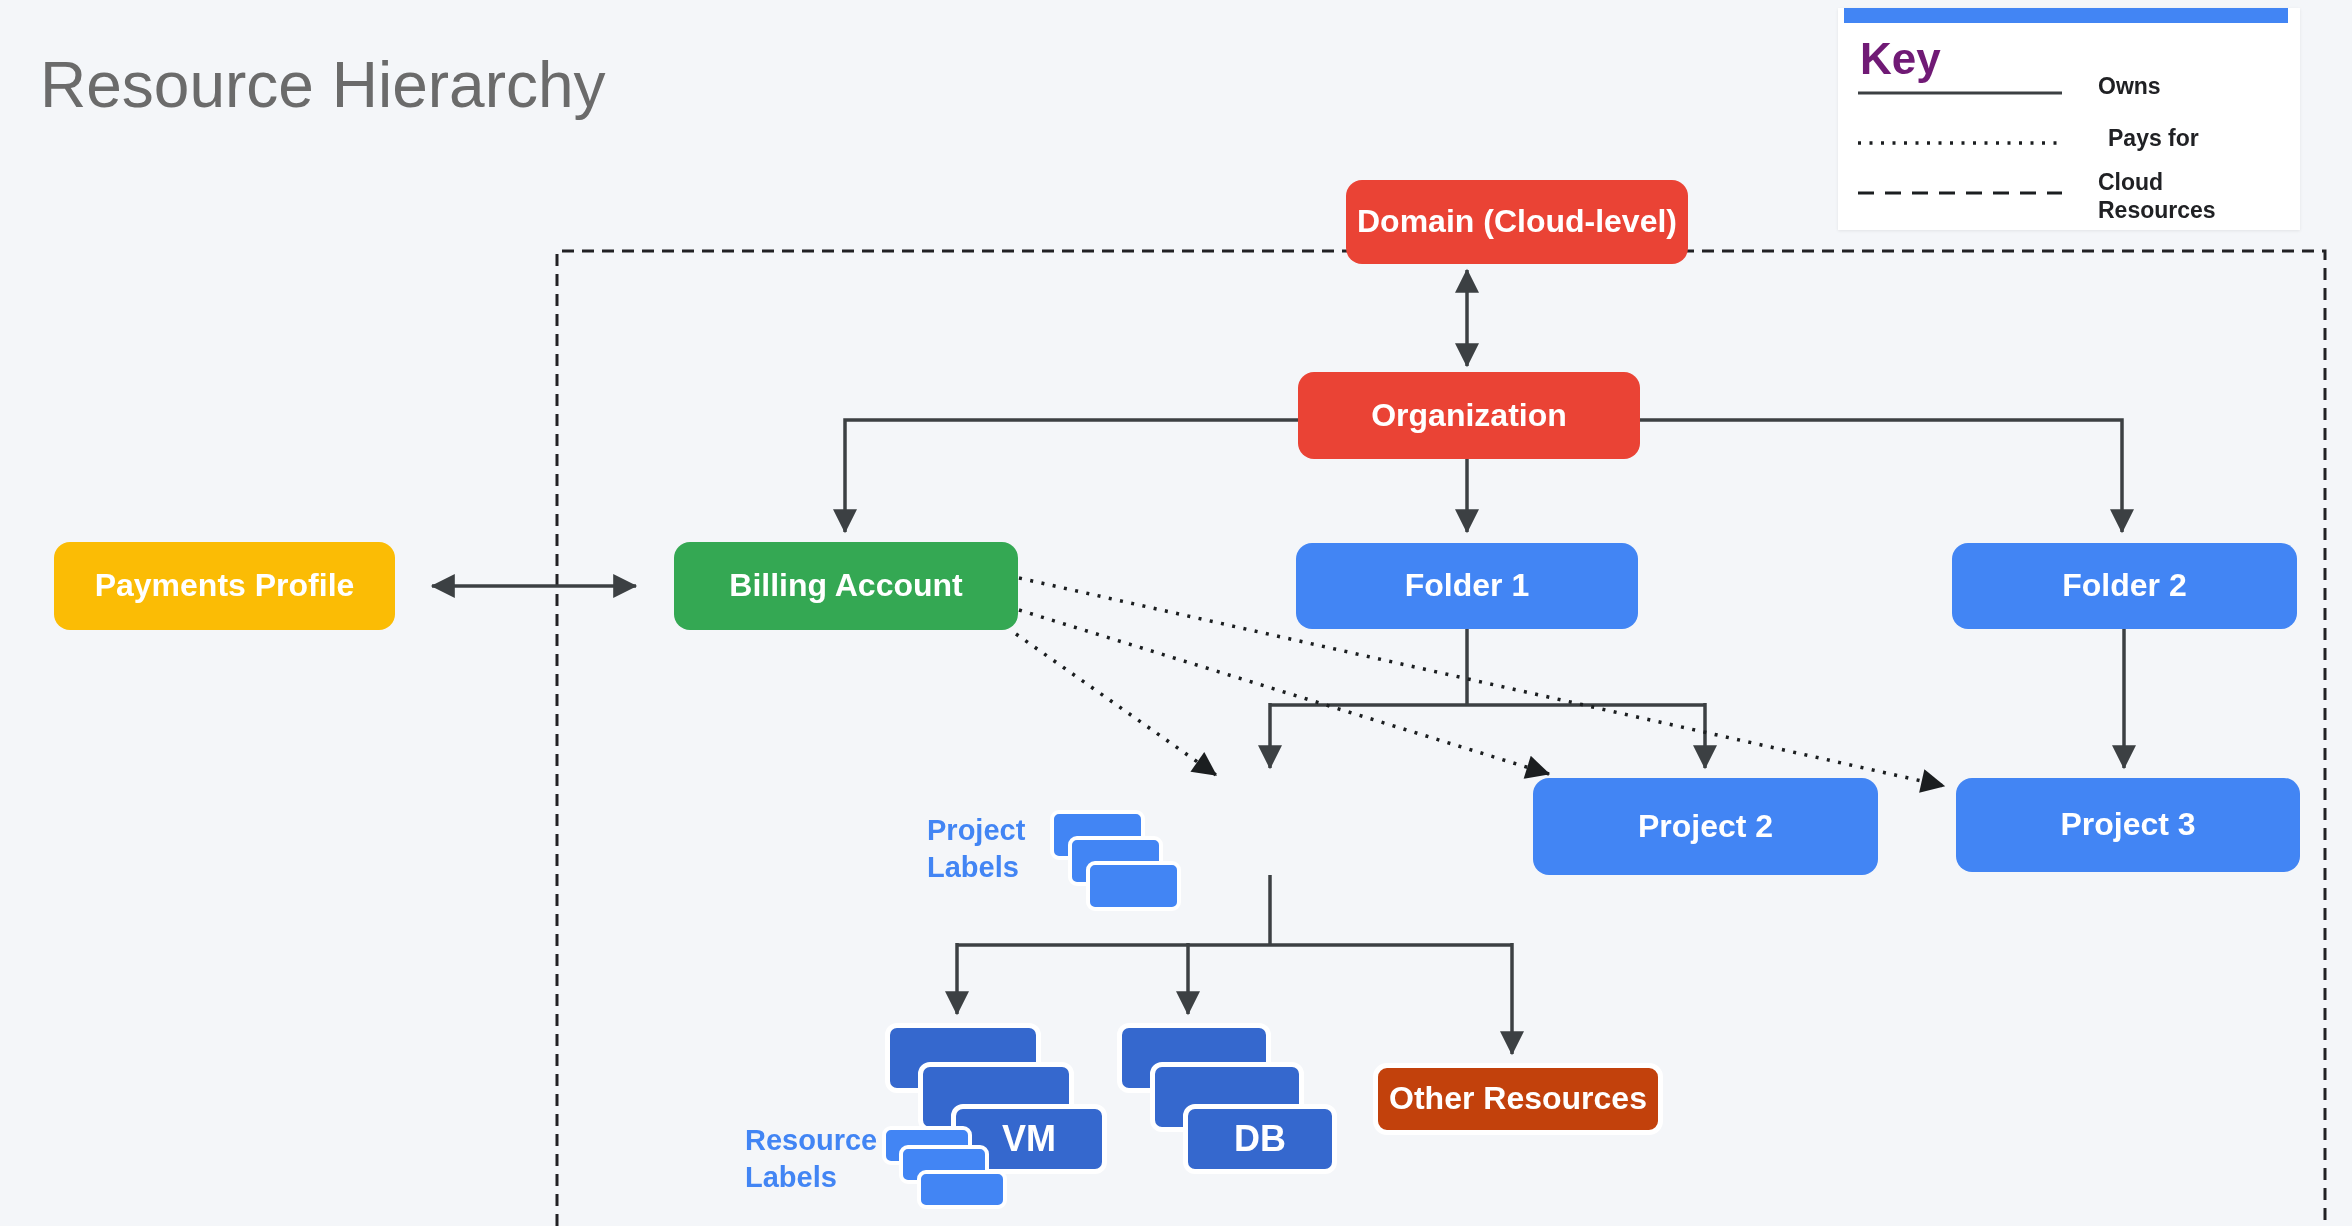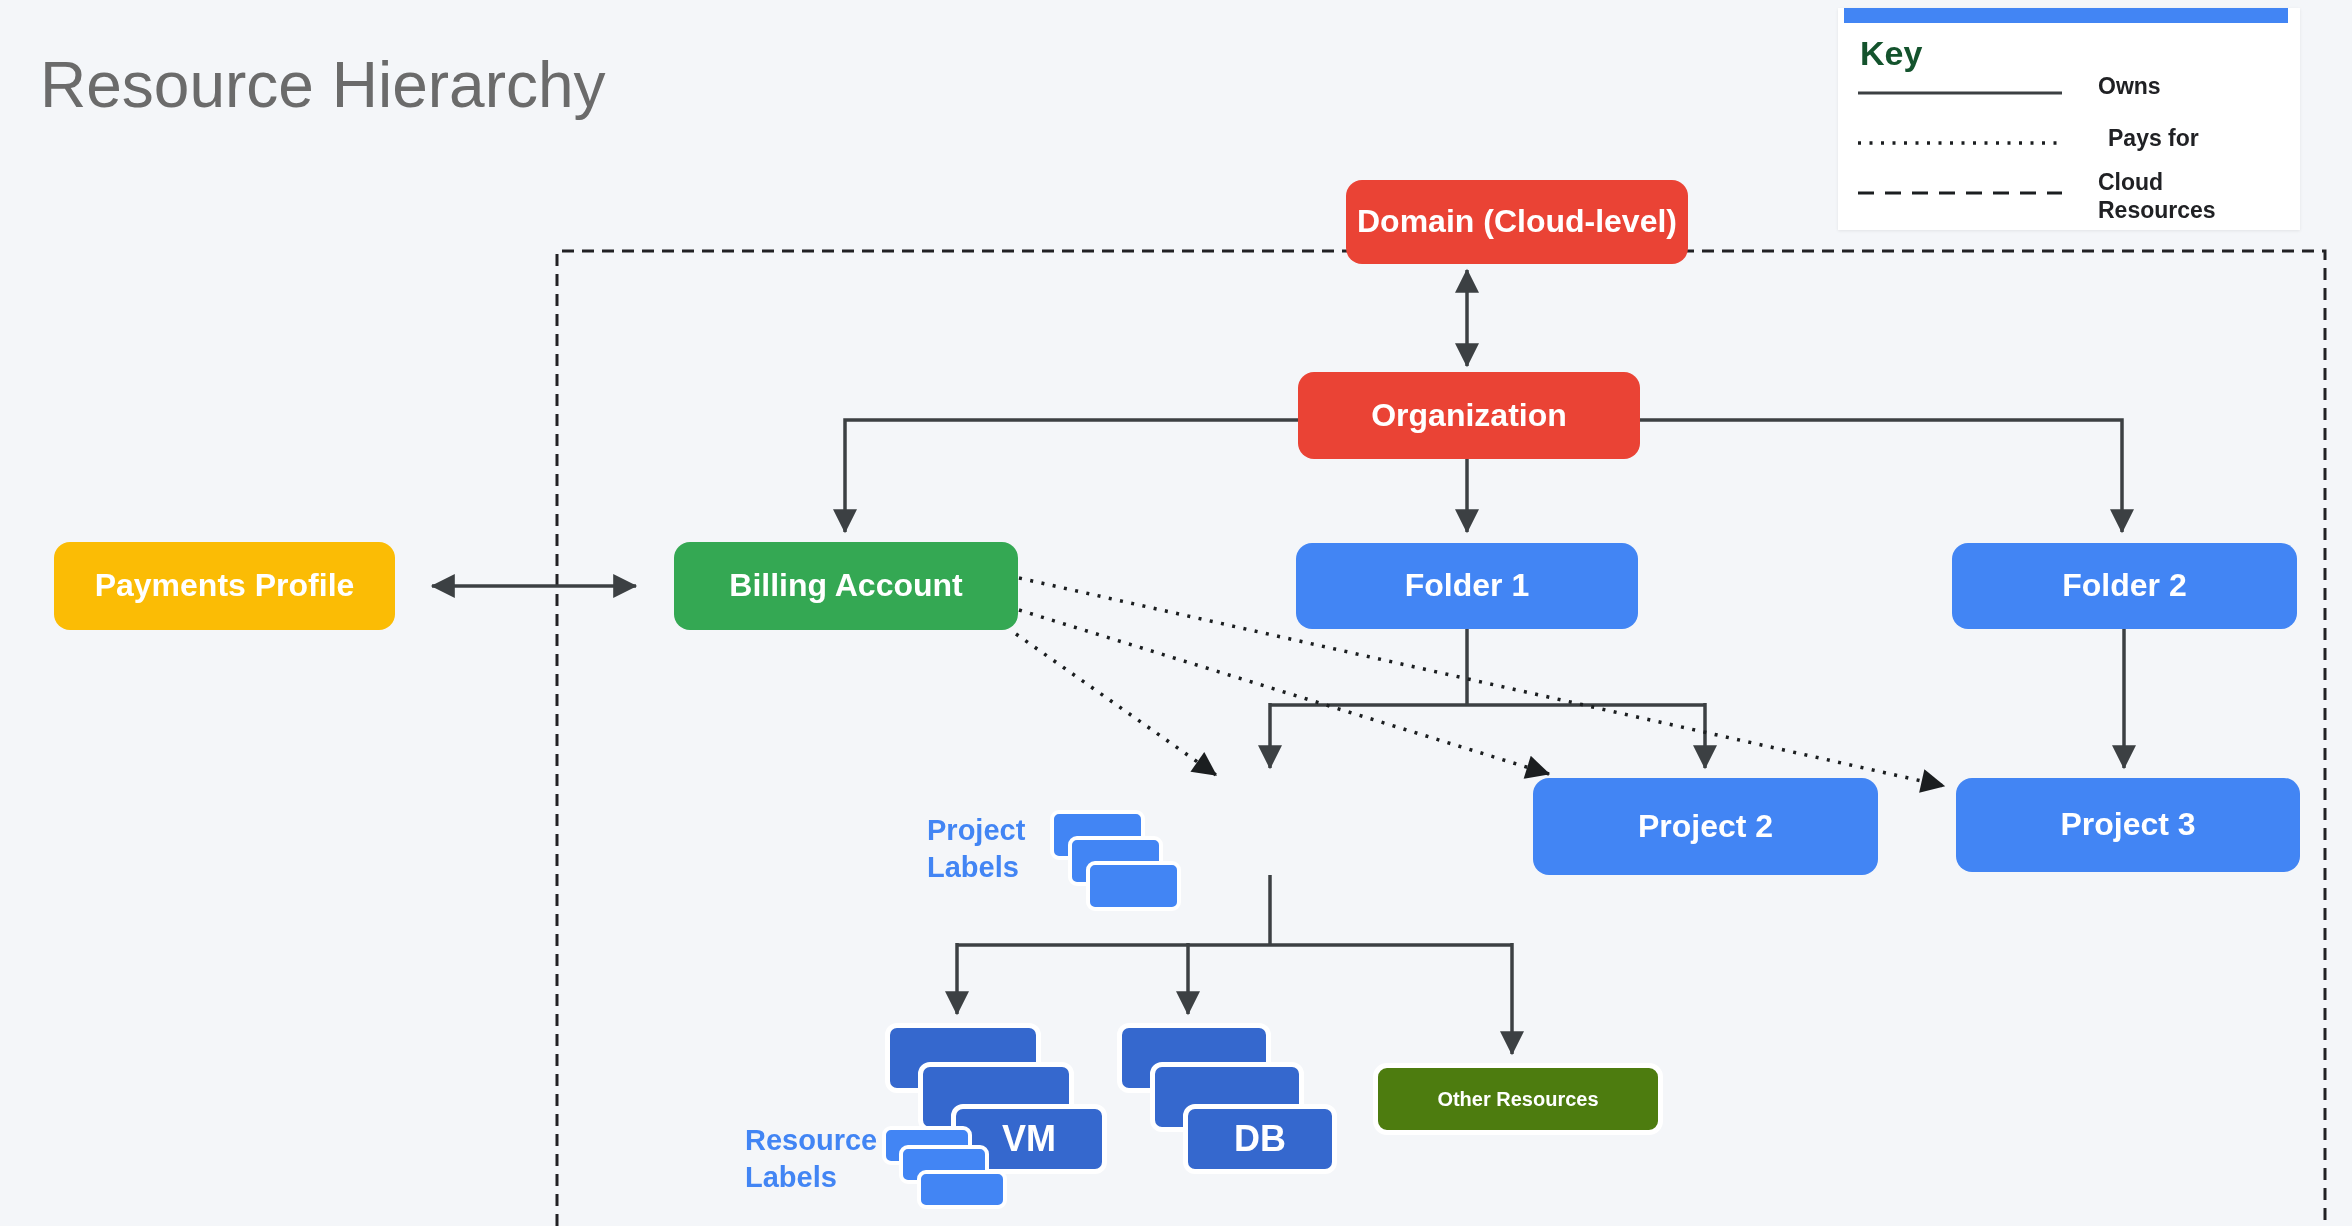--- a/index.html
+++ b/index.html
@@ -27,22 +27,22 @@
   #n-domain      {left:1298px;top:180px;width:342px;height:84px;background:#EA4335;margin-left:48px;}
   #n-organization{left:1298px;top:372px;width:342px;height:87px;background:#EA4335;}
   #n-payments    {left:54px;  top:542px;width:341px;height:88px;background:#FBBC05;}
   #n-billing     {left:674px; top:542px;width:344px;height:88px;background:#34A853;}
   #n-folder1     {left:1296px;top:543px;width:342px;height:86px;background:#4285F4;}
   #n-folder2     {left:1952px;top:543px;width:345px;height:86px;background:#4285F4;}
   #n-project1    {left:1101px;top:778px;width:341px;height:97px;background:#4285F4;}
   #n-project2    {left:1533px;top:778px;width:345px;height:97px;background:#4285F4;}
   #n-project3    {left:1956px;top:778px;width:344px;height:94px;background:#4285F4;}
   #n-other{
-    left:1373px;top:1063px;width:280px;height:62px;background:#4d7c0f;
-    border:5px solid #FFFFFF;border-radius:14px;font-size:20px;box-sizing:content-box;
+    left:1373px;top:1063px;width:280px;height:62px;background:#c2410c;
+    border:5px solid #FFFFFF;border-radius:14px;font-size:32px;box-sizing:content-box;
   }
 
   
   .stackrect{
     position:absolute;background:#3568CE;border:5px solid #FFFFFF;border-radius:12px;
     display:flex;align-items:center;justify-content:center;
     color:#fff;font-weight:bold;font-size:36px;
   }
   #vm-back {left:885px; top:1023px;width:146px;height:60px;}
   #vm-mid  {left:918px; top:1062px;width:146px;height:60px;}
@@ -66,21 +66,21 @@
   }
   #project-labels {left:927px;top:812px;width:130px;}
   #resource-labels{left:745px;top:1122px;width:145px;}
 
   
   #key-box{
     position:absolute;left:1838px;top:8px;width:462px;height:222px;background:#FFFFFF;
     box-shadow:0 1px 3px rgba(0,0,0,0.08);
   }
   #key-bar{position:absolute;left:6px;top:0;width:444px;height:15px;background:#4285F4;}
-  #key-heading{position:absolute;left:22px;top:26px;font-size:34px;font-weight:bold;color:#14532d;}
+  #key-heading{position:absolute;left:22px;top:26px;font-size:44px;font-weight:bold;color:#701a75;}
   .key-sample{position:absolute;left:20px;width:204px;height:6px;}
   #key-sample-solid {top:82px;}
   #key-sample-dotted{top:132px;}
   #key-sample-dashed{top:182px;}
   .key-label{
     position:absolute;left:260px;width:170px;
     font-size:23px;font-weight:bold;color:#202124;line-height:28px;
   }
   #key-label-owns {top:64px;}
   #key-label-pays {top:116px;margin-left:10px;}

